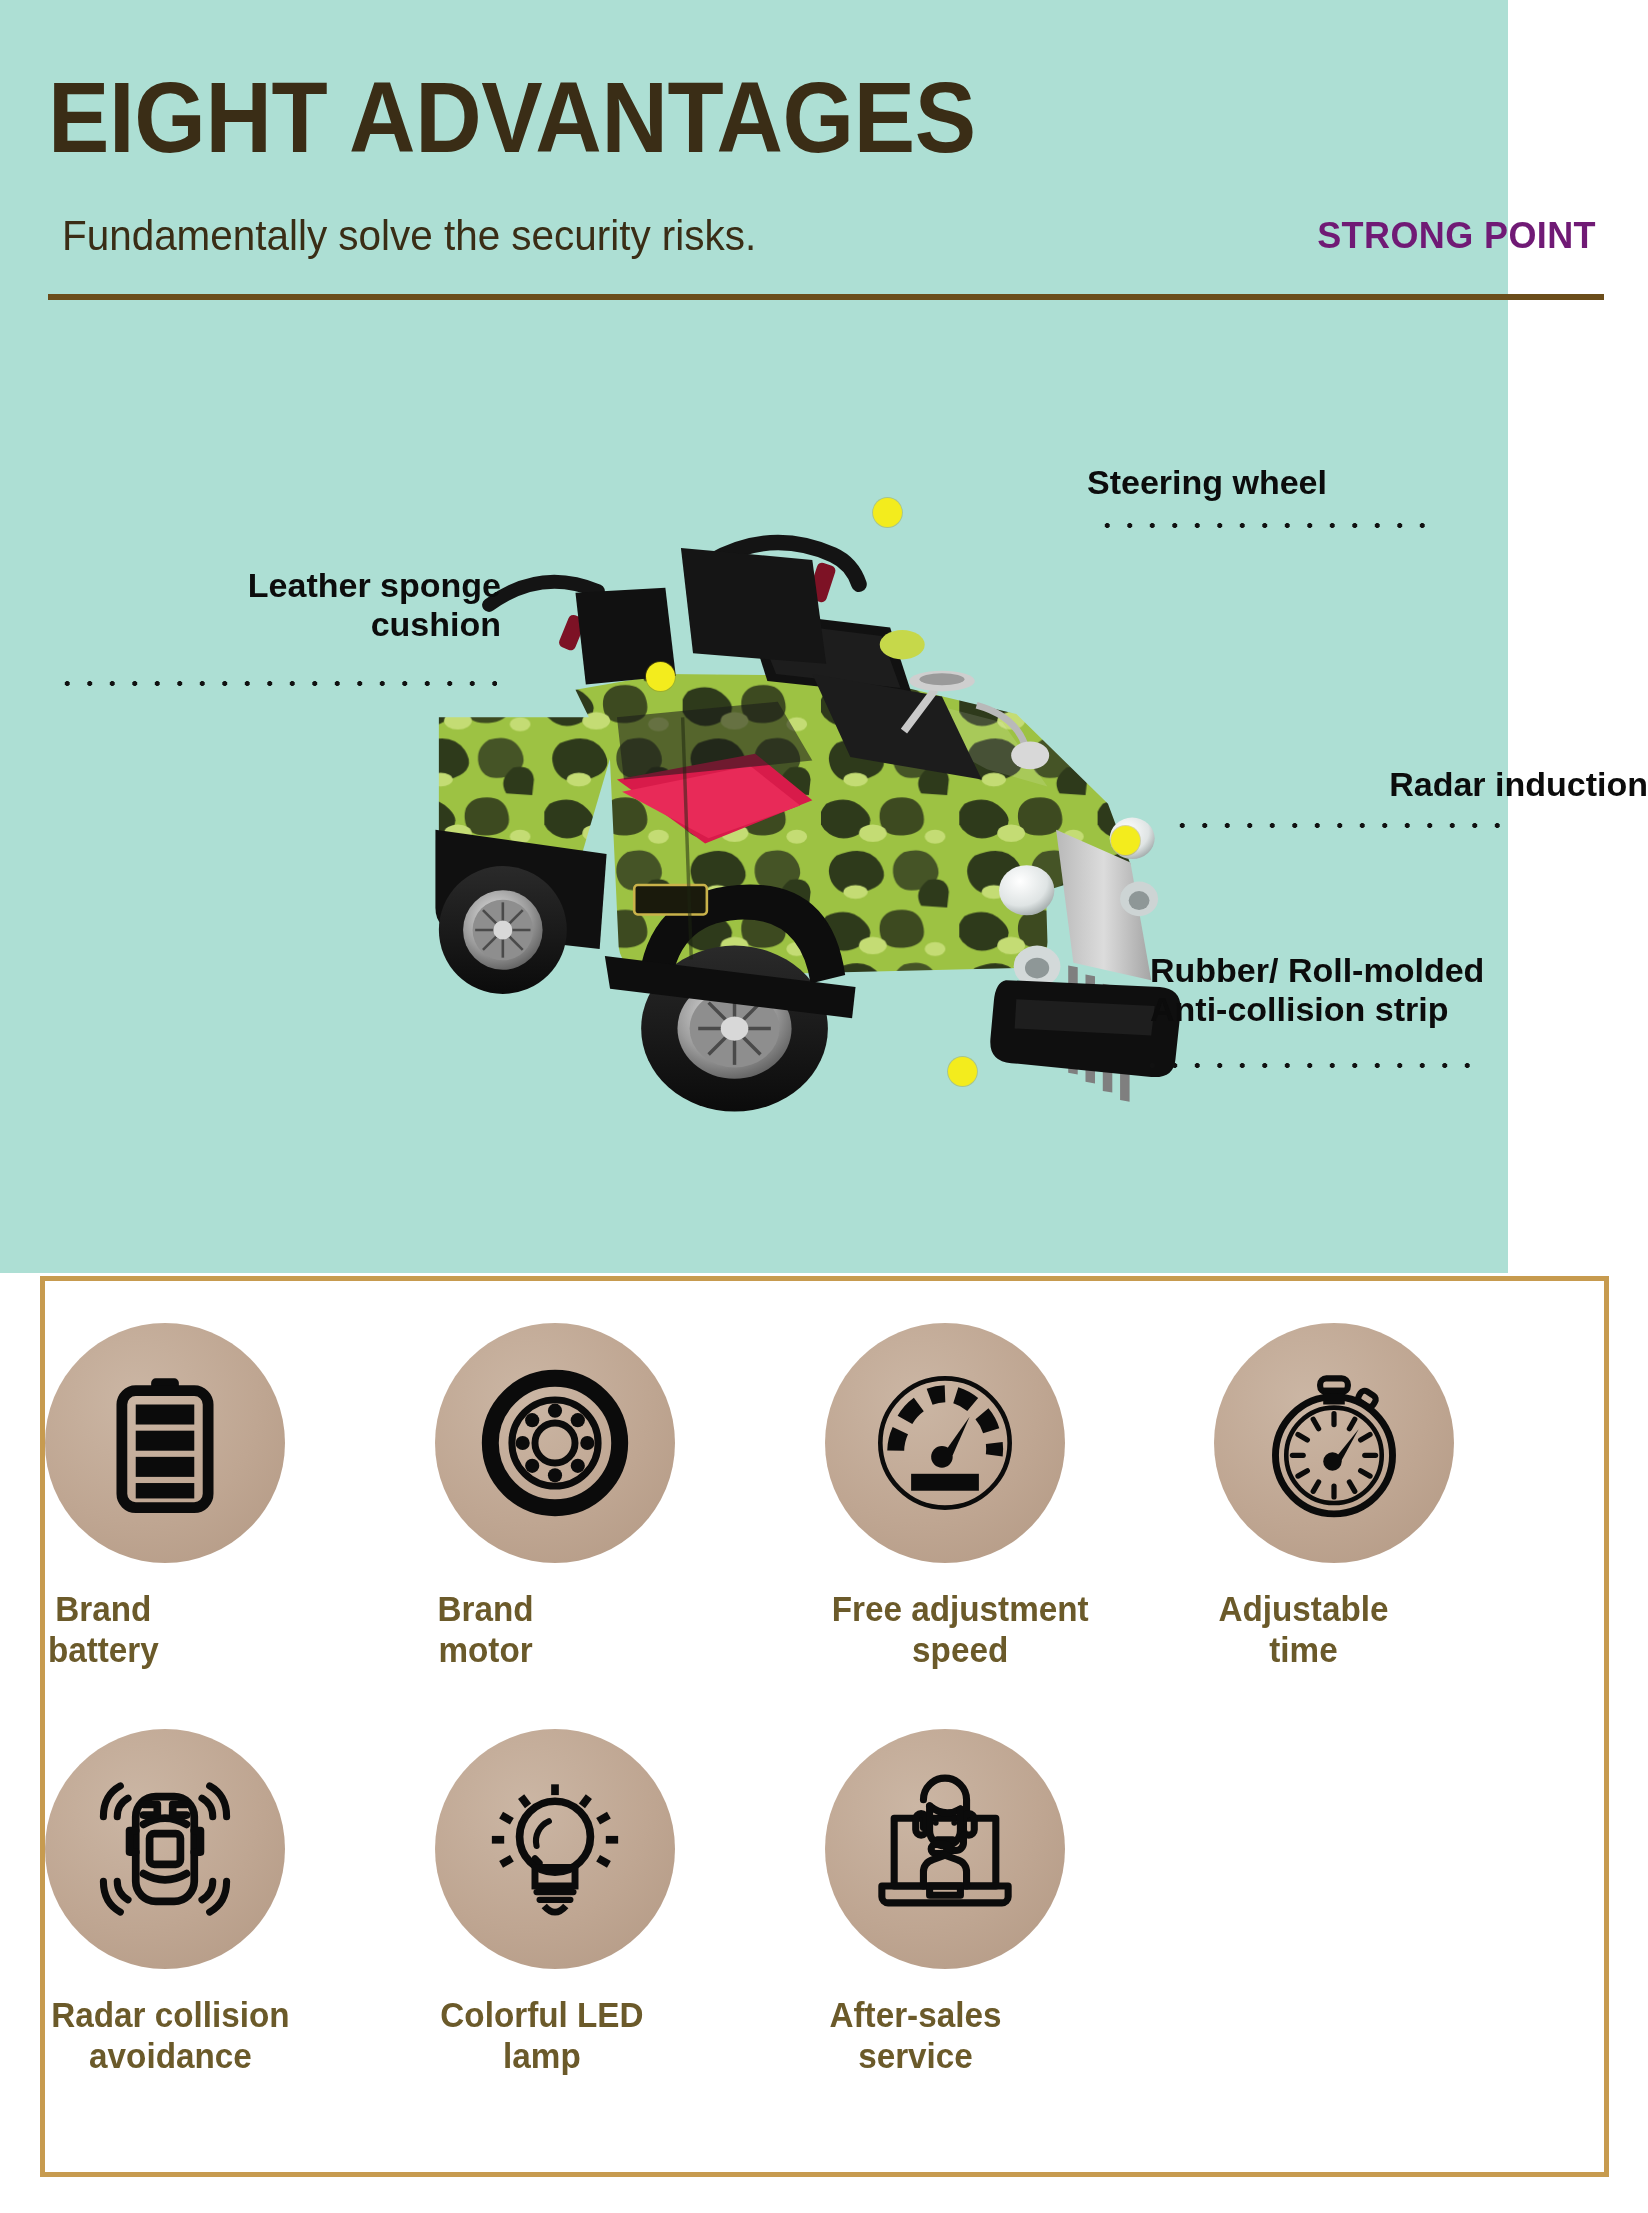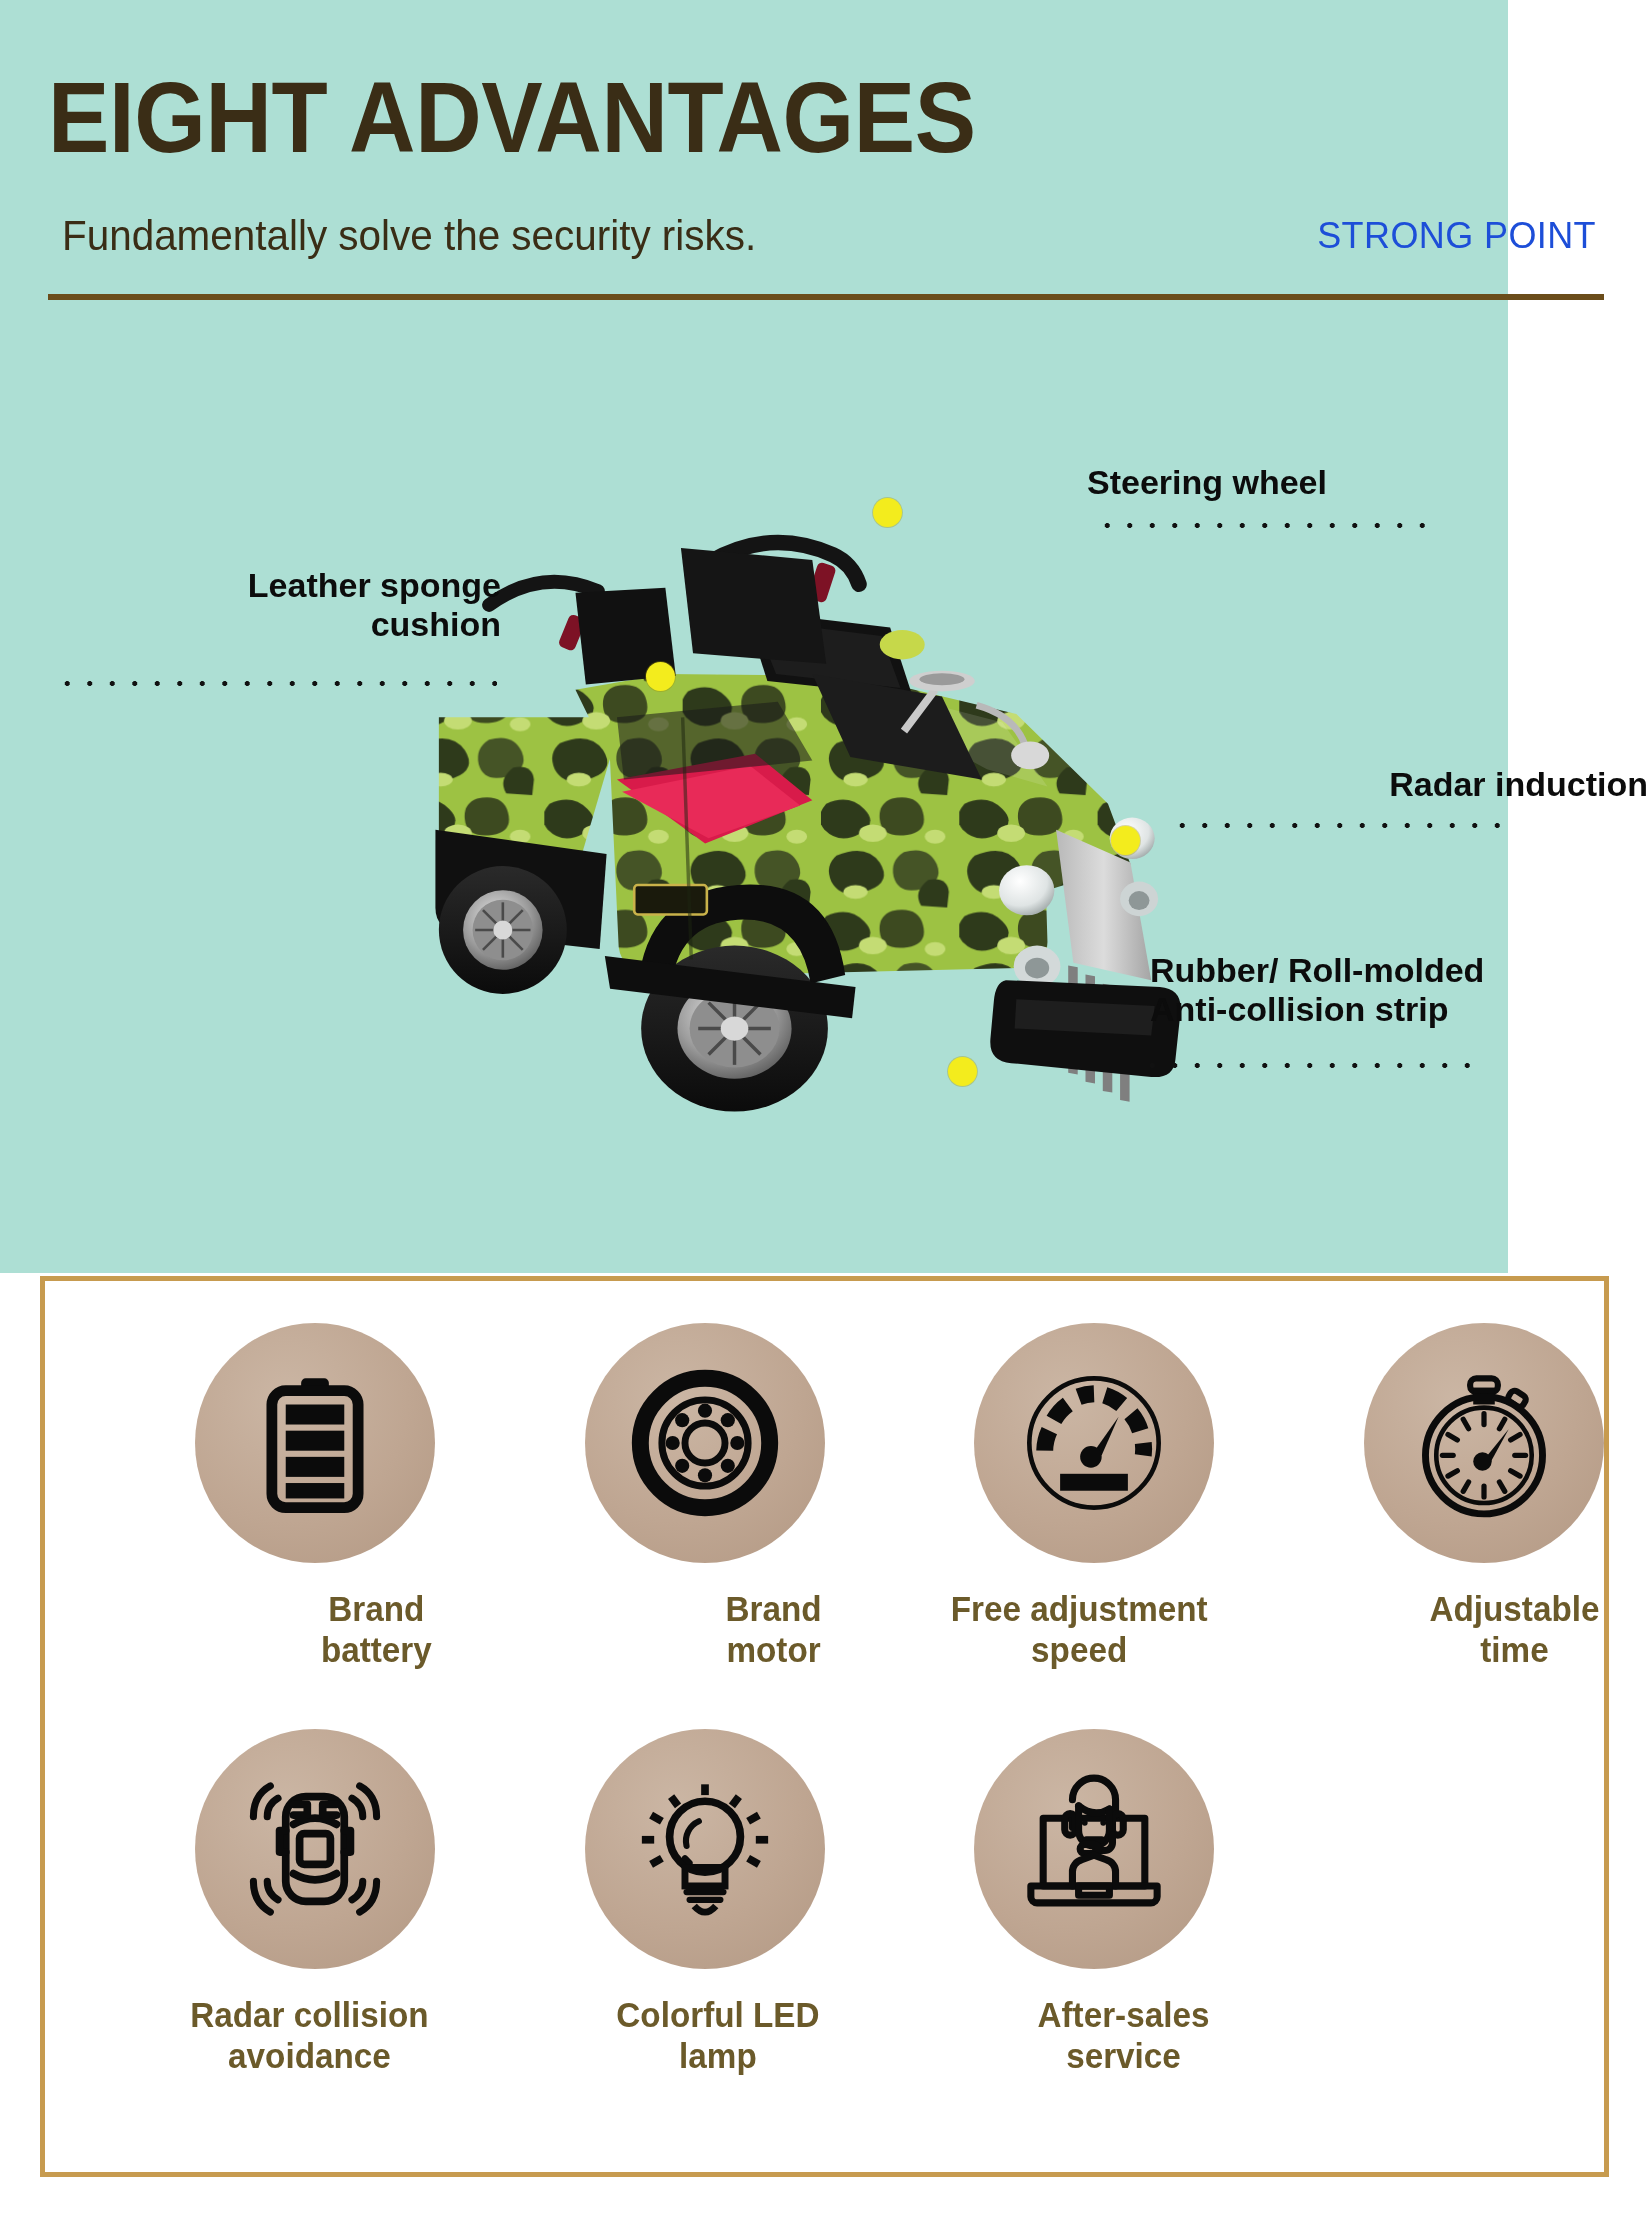--- a/index.html
+++ b/index.html
@@ -51,23 +51,23 @@
     font-weight: 400;
     color: #3a2d16;
     transform: scaleX(0.94);
     transform-origin: left center;
     white-space: nowrap;
   }
   #strong-point {
     position: absolute;
     right: 0; top: 3.5px;
     font-size: 36px;
-    font-weight: 400;
+    font-weight: 700;
     letter-spacing: 0.4px;
-    color: #1d4ed8;
+    color: #701a75;
     white-space: nowrap;
   }
   #header-rule {
     position: absolute;
     left: 48px; top: 294px;
     width: 1556px; height: 6px;
     background: #6b4d1b;
   }
 
   
@@ -129,21 +129,21 @@
     display: grid;
     grid-template-columns: repeat(4, 1fr);
     grid-template-rows: repeat(2, 406px);
     align-items: start;
     justify-items: center;
   }
   .feature-cell {
     width: 100%;
     display: flex;
     flex-direction: column;
-    align-items: flex-end;
+    align-items: flex-start;
   }
   .icon-circle {
     width: 240px; height: 240px;
     border-radius: 50%;
     background: radial-gradient(circle at 38% 32%, #cbb6a4 0%, #bfa692 55%, #b29883 100%);
     display: flex;
     align-items: center;
     justify-content: center;
     flex: none;
   }

